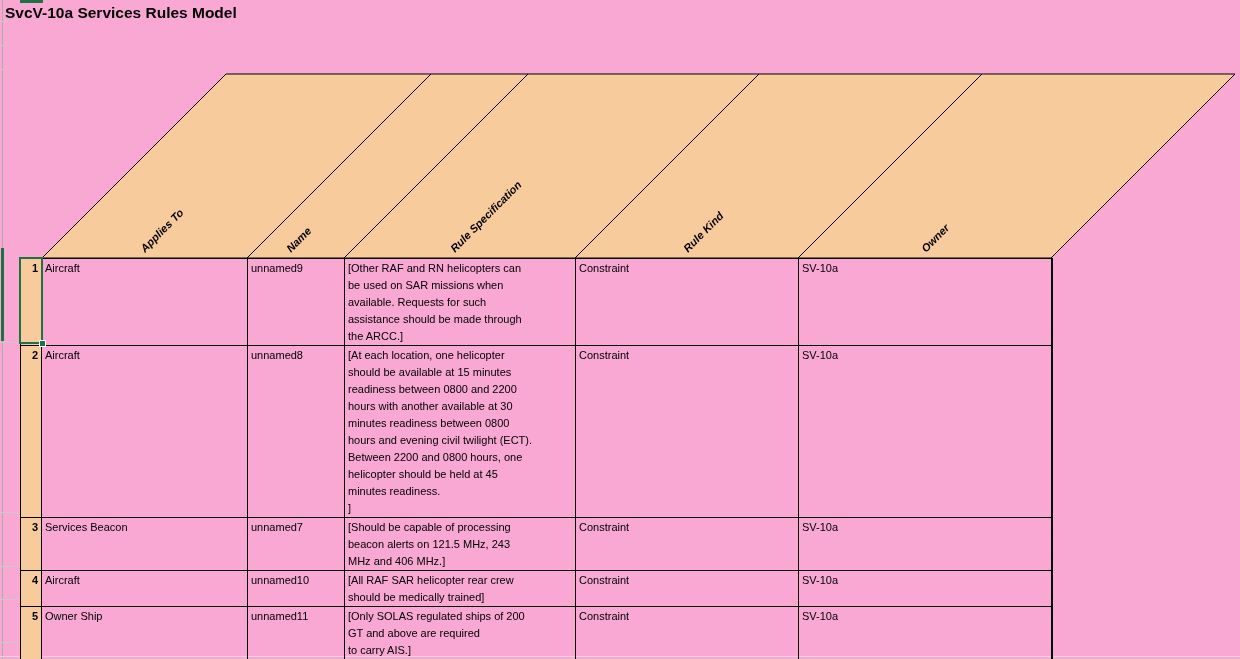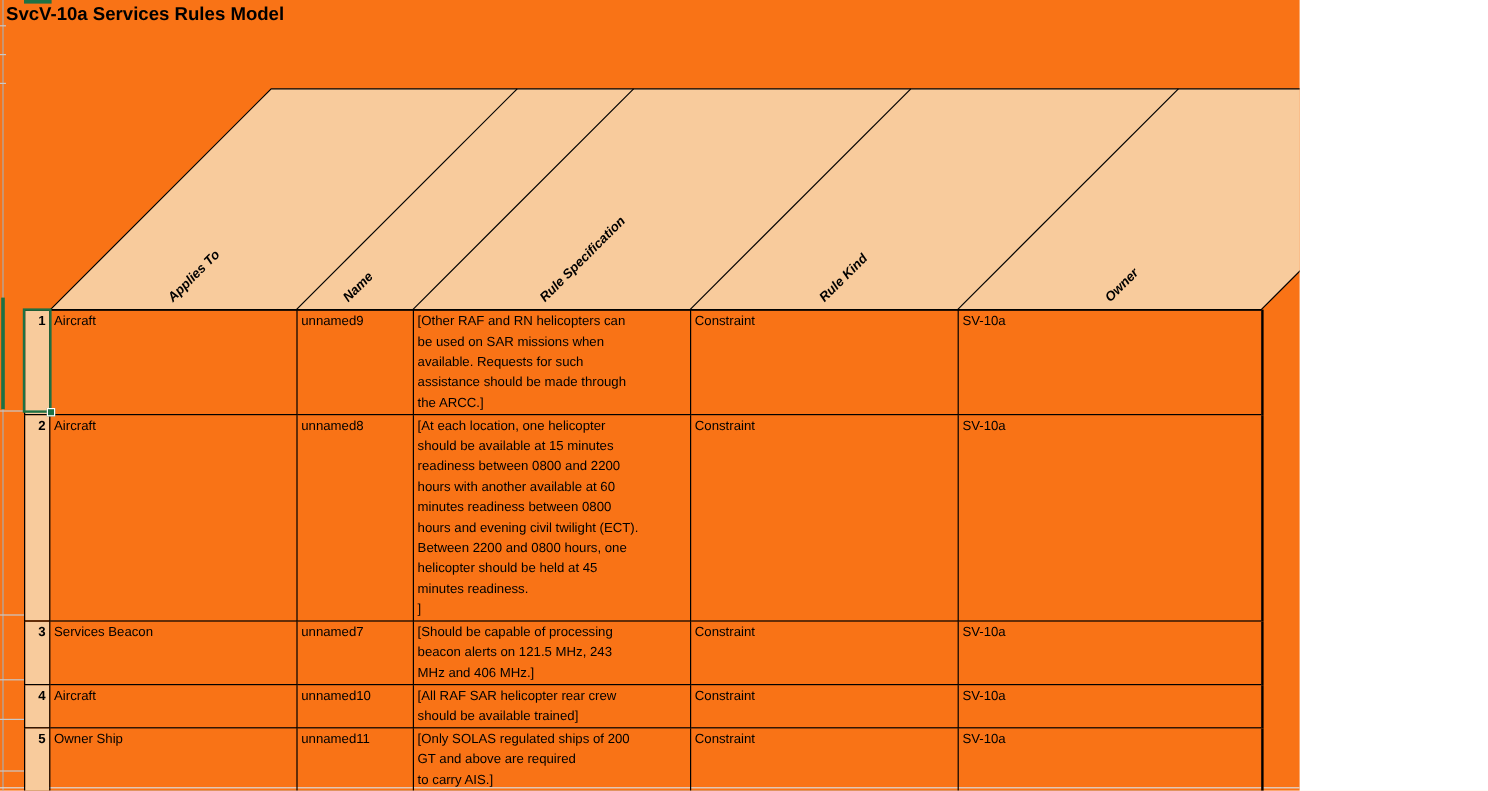--- a/index.html
+++ b/index.html
@@ -4,22 +4,22 @@
 <style>
   :root{
     --header-fill:#F8CB9C;
     --selection-green:#1E7144;
     --grid-black:#000000;
     --gutter-gray:#ACACAC;
     --gutter-light:#C9C9C9;
   }
   html,body{margin:0;padding:0;background:#fff;}
   .canvas{
-    position:relative;width:1067px;height:659px;background:#f97316;overflow:hidden;
-    font-family:"Liberation Sans","DejaVu Sans",sans-serif;color:#000;padding-left:16px;
+    position:relative;width:1240px;height:659px;background:#f9a8d4;overflow:hidden;
+    font-family:"Liberation Sans","DejaVu Sans",sans-serif;color:#000;
   }
   .title{
     position:absolute;left:5px;top:4px;font-size:15.5px;font-weight:bold;white-space:nowrap;
   }
   
   .gutter-vline{position:absolute;left:2px;top:0;width:1px;height:659px;background:var(--gutter-gray);}
   .gutter-tick{position:absolute;left:0;width:5px;height:1px;background:var(--gutter-light);}
   .gutter-seg{position:absolute;left:0;width:20px;height:1px;background:var(--gutter-light);}
   .bottom-faint{position:absolute;left:0;top:656px;width:1240px;height:1px;background:#DCDCDC;}
   .sel-top-bar{position:absolute;left:20px;top:0;width:23px;height:3px;background:var(--selection-green);}
@@ -110,21 +110,21 @@
         <td>Constraint</td>
         <td class="owner">SV-10a</td>
       </tr>
       <tr style="height:170px">
         <td class="num">2</td>
         <td>Aircraft</td>
         <td>unnamed8</td>
         <td>[At each location, one helicopter
 should be available at 15 minutes
 readiness between 0800 and 2200
-hours with another available at 60
+hours with another available at 30
 minutes readiness between 0800
 hours and evening civil twilight (ECT).
 Between 2200 and 0800 hours, one
 helicopter should be held at 45
 minutes readiness.
 ]</td>
         <td>Constraint</td>
         <td class="owner">SV-10a</td>
       </tr>
       <tr style="height:53px">
@@ -135,21 +135,21 @@
 beacon alerts on 121.5 MHz, 243
 MHz and 406 MHz.]</td>
         <td>Constraint</td>
         <td class="owner">SV-10a</td>
       </tr>
       <tr style="height:33px">
         <td class="num">4</td>
         <td>Aircraft</td>
         <td>unnamed10</td>
         <td>[All RAF SAR helicopter rear crew
-should be available trained]</td>
+should be medically trained]</td>
         <td>Constraint</td>
         <td class="owner">SV-10a</td>
       </tr>
       <tr class="last" style="height:50px">
         <td class="num">5</td>
         <td>Owner Ship</td>
         <td>unnamed11</td>
         <td>[Only SOLAS regulated ships of 200
 GT and above are required
 to carry AIS.]</td>

